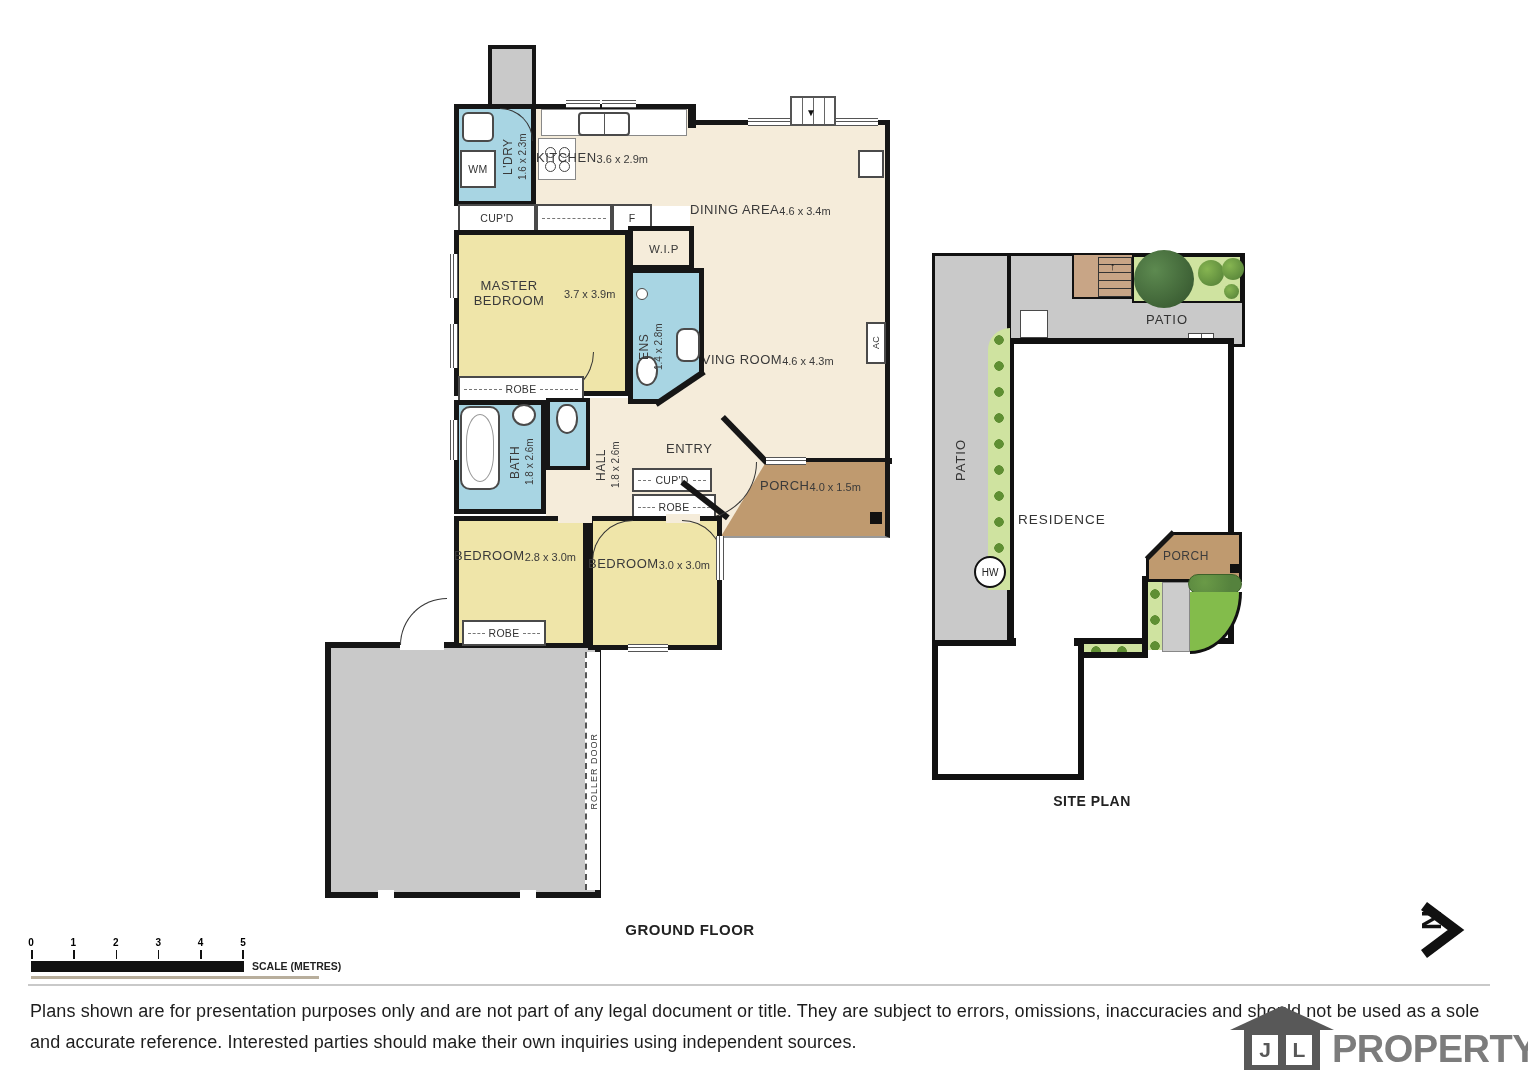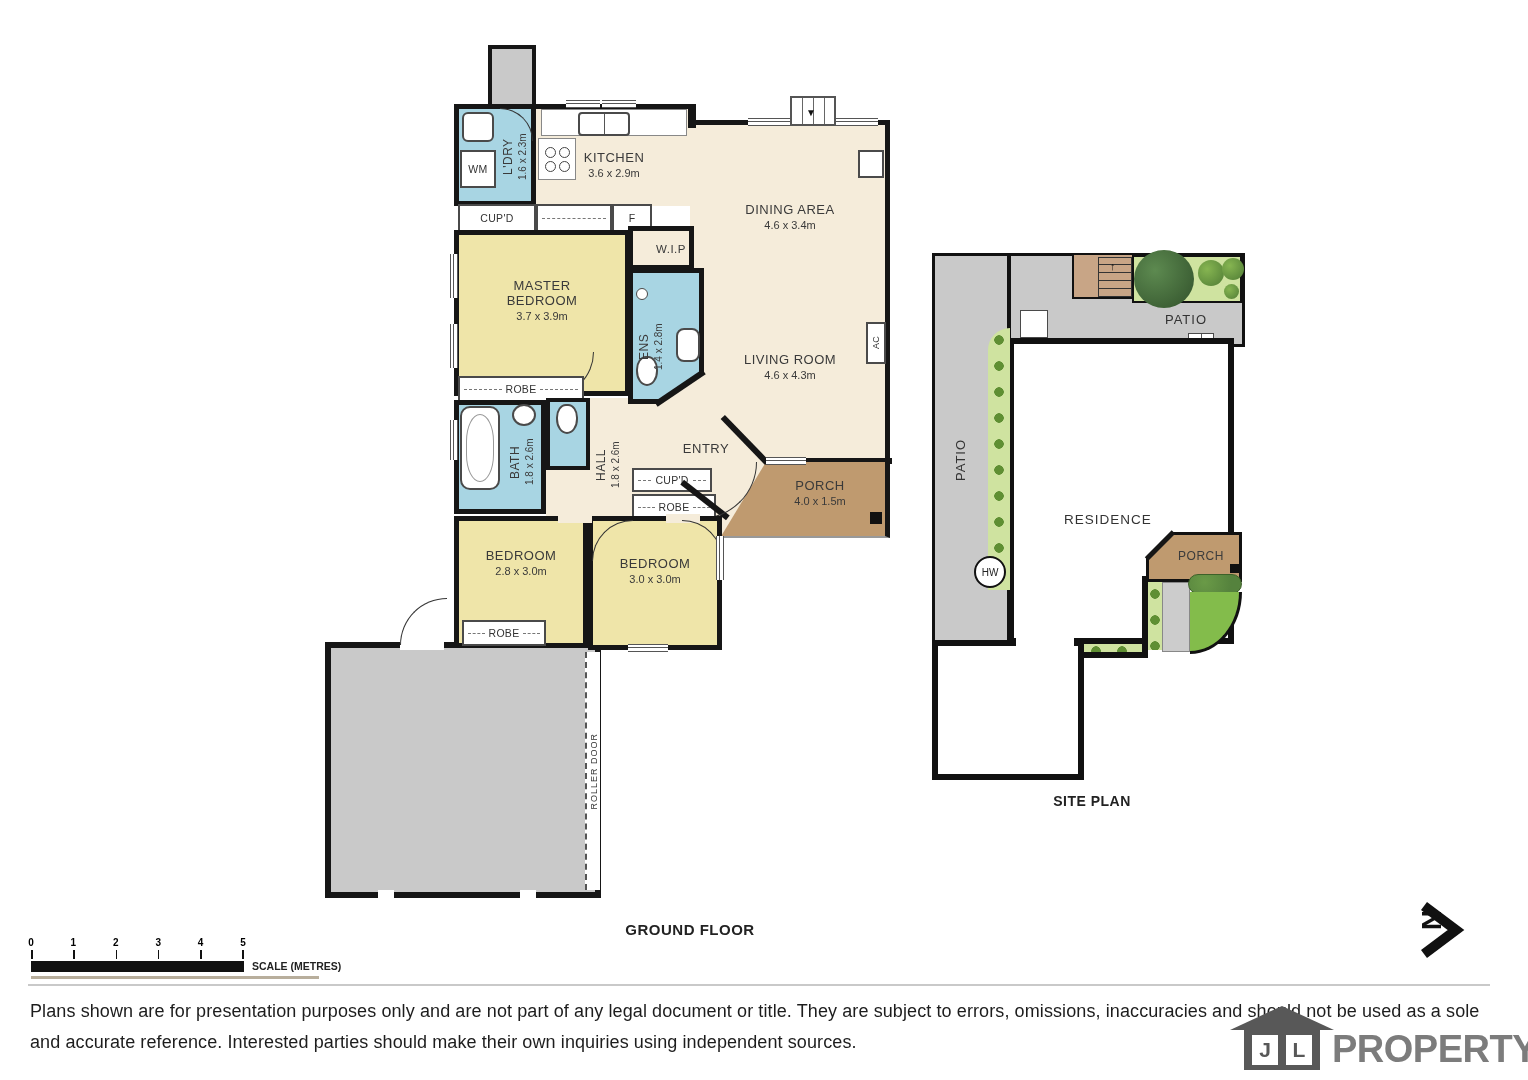--- a/index.html
+++ b/index.html
@@ -6,21 +6,21 @@
     --wall:#161616; --cream:#f5ecda; --yellow:#efe5a9; --blue:#a8d5e3;
     --brown:#bf9a6f; --steps:#c8a586; --gray:#c9c9c9; --ggreen:#cfe3a0;
     --plant:#5f8f33; --lawn:#83bc4b; --hedge:#55823d; --ink:#3c3c3c;
   }
   html,body{margin:0;padding:0;background:#fff}
   #canvas{position:relative;width:1528px;height:1080px;background:#fff;
     font-family:"Liberation Sans",sans-serif;overflow:hidden}
   .abs{position:absolute;box-sizing:border-box}
   .room{position:absolute;box-sizing:border-box;border:5px solid var(--wall)}
   .floor{position:absolute;box-sizing:border-box}
-  .rl{position:absolute;display:flex;flex-direction:column;align-items:center;color:var(--ink);text-align:center;pointer-events:none}
+  .rl{position:absolute;display:flex;flex-direction:row;align-items:center;color:var(--ink);text-align:center;pointer-events:none}
   .rn{font-size:13px;letter-spacing:.5px;color:#3a3a3a}
   .rd{font-size:11px;margin-top:2px;color:#3a3a3a}
   .vl{position:absolute;display:flex;gap:2px;color:var(--ink);justify-content:center}
   .vl .col{writing-mode:vertical-rl;transform:rotate(180deg);text-align:center}
   .fix{position:absolute;box-sizing:border-box;background:#fff;border:2px solid #4a4a4a;display:flex;align-items:center;justify-content:center;font-size:10.5px;color:#333;letter-spacing:.3px}
   .fix .dl{flex:1;border-top:1.5px dashed #777;margin:0 4px;min-width:5px;height:0}
   .winH{position:absolute;height:8px;background:linear-gradient(#555 0 1px,#fff 1px 3.5px,#555 3.5px 4.5px,#fff 4.5px 7px,#555 7px 8px)}
   .winV{position:absolute;width:8px;background:linear-gradient(90deg,#555 0 1px,#fff 1px 3.5px,#555 3.5px 4.5px,#fff 4.5px 7px,#555 7px 8px)}
   .diag{position:absolute;height:6px;background:var(--wall)}
   .arc{position:absolute;pointer-events:none}
@@ -106,21 +106,21 @@
     <span>CUP'D</span>
   </div>
   <div class="fix" style="left:536px;top:204px;width:76px;height:28px">
       <i class="dl"></i>
     </div>
   <div class="fix" style="left:612px;top:204px;width:40px;height:28px">
     <span>F</span>
   </div>
 
   <div class="room" style="left:628px;top:226px;width:66px;height:44px;background:var(--cream)">
-    <div class="rl" style="left:0;top:12px;width:76px">
+    <div class="rl" style="left:16px;top:12px;width:76px">
       <span class="rn" style="font-size:11.5px">W.I.P</span>
     </div>
   </div>
 
   <div class="room" style="left:454px;top:230px;width:176px;height:166px;background:var(--yellow)"></div>
   <div class="winV" style="left:450px;top:254px;height:44px"></div>
   <div class="winV" style="left:450px;top:324px;height:44px"></div>
   <div class="rl" style="left:454px;top:278px;width:176px">
     <span class="rn" style="width:110px">MASTER BEDROOM</span>
     <span class="rd">3.7 x 3.9m</span>

